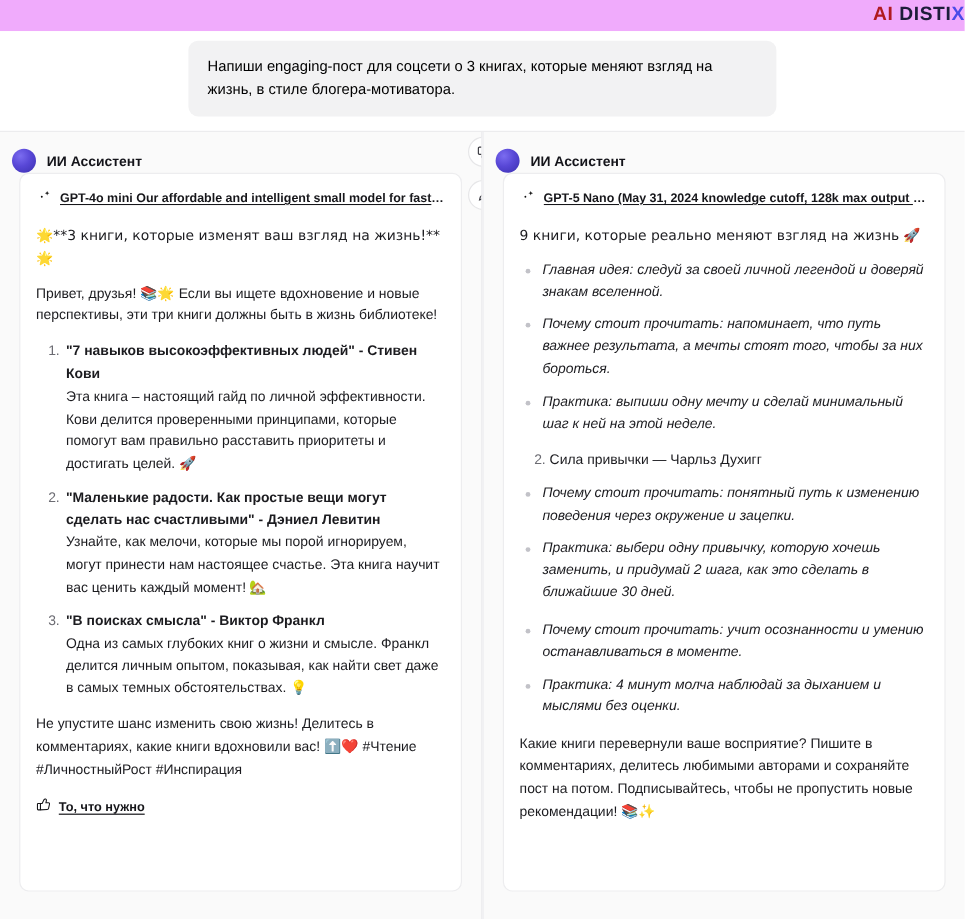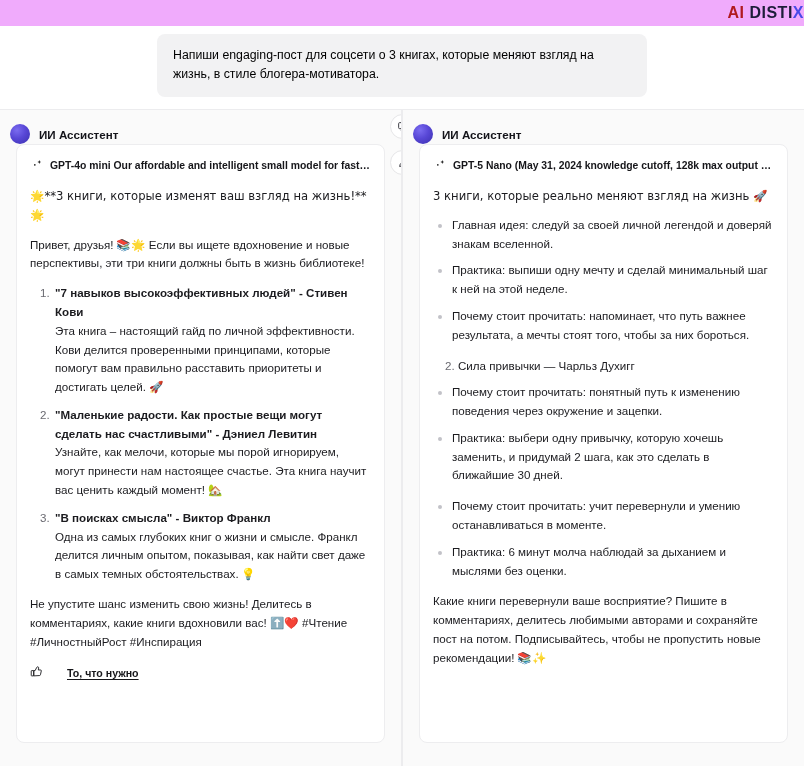--- a/index.html
+++ b/index.html
@@ -169,37 +169,38 @@
   ol.numlist > li::marker { color: #6b6b72; }
   ul.sublist {
     margin: 8px 0 12px 0;
     padding-left: 17px;
     list-style: none;
   }
   ul.sublist > li {
     position: relative;
     margin-bottom: 8px;
     padding-left: 2px;
+    font-style: italic;
   }
   ul.sublist > li::before {
     content: "";
     position: absolute;
     left: -12px;
     top: 8px;
     width: 4px; height: 4px;
     border-radius: 50%;
     background: #c2c2c8;
   }
 
   .emoji { font-family: "DejaVu Sans", sans-serif; }
 
   .feedback {
     display: flex;
     align-items: center;
-    gap: 24px;
+    gap: 6px;
     margin-top: 13px;
   }
   .feedback-label {
     font-size: 10.6px;
     font-weight: bold;
     color: #16161a;
     text-decoration: underline;
     text-underline-offset: 2px;
   }
 </style>
@@ -298,39 +299,39 @@
         <span class="sparkle-icon">
           <svg width="11" height="11" viewBox="0 0 16 16" fill="currentColor">
             <path d="M10.6 1.6l.75 2.05 2.05.75-2.05.75-.75 2.05-.75-2.05L7.8 4.4l2.05-.75z"></path>
             <circle cx="4.1" cy="8.6" r="1.15"></circle>
           </svg>
         </span>
         <span class="model-name">GPT-5 Nano (May 31, 2024 knowledge cutoff, 128k max output tokens.)</span>
       </div>
 
       <div class="body-text">
-        <p class="tight emoji">3 книги, которые реально меняют взгляд на жизнь 🚀</p>
+        <p class="tight emoji">9 книги, которые реально меняют взгляд на жизнь 🚀</p>
 
         <ul class="sublist">
           <li>Главная идея: следуй за своей личной легендой и доверяй знакам вселенной.</li>
+          <li>Почему стоит прочитать: напоминает, что путь важнее результата, а мечты стоят того, чтобы за них бороться.</li>
           <li>Практика: выпиши одну мечту и сделай минимальный шаг к ней на этой неделе.</li>
-          <li>Почему стоит прочитать: напоминает, что путь важнее результата, а мечты стоят того, чтобы за них бороться.</li>
         </ul>
 
         <ol class="numlist" start="2">
           <li>Сила привычки — Чарльз Духигг</li>
         </ol>
         <ul class="sublist">
           <li>Почему стоит прочитать: понятный путь к изменению поведения через окружение и зацепки.</li>
           <li>Практика: выбери одну привычку, которую хочешь заменить, и придумай 2 шага, как это сделать в ближайшие 30 дней.</li>
         </ul>
 
         <ul class="sublist">
-          <li>Почему стоит прочитать: учит перевернули и умению останавливаться в моменте.</li>
-          <li>Практика: 6 минут молча наблюдай за дыханием и мыслями без оценки.</li>
+          <li>Почему стоит прочитать: учит осознанности и умению останавливаться в моменте.</li>
+          <li>Практика: 4 минут молча наблюдай за дыханием и мыслями без оценки.</li>
         </ul>
 
         <p>Какие книги перевернули ваше восприятие? Пишите в комментариях, делитесь любимыми авторами и сохраняйте пост на потом. Подписывайтесь, чтобы не пропустить новые рекомендации! 📚✨</p>
       </div>
 
     </div>
   </div>
 
 </div>
 

